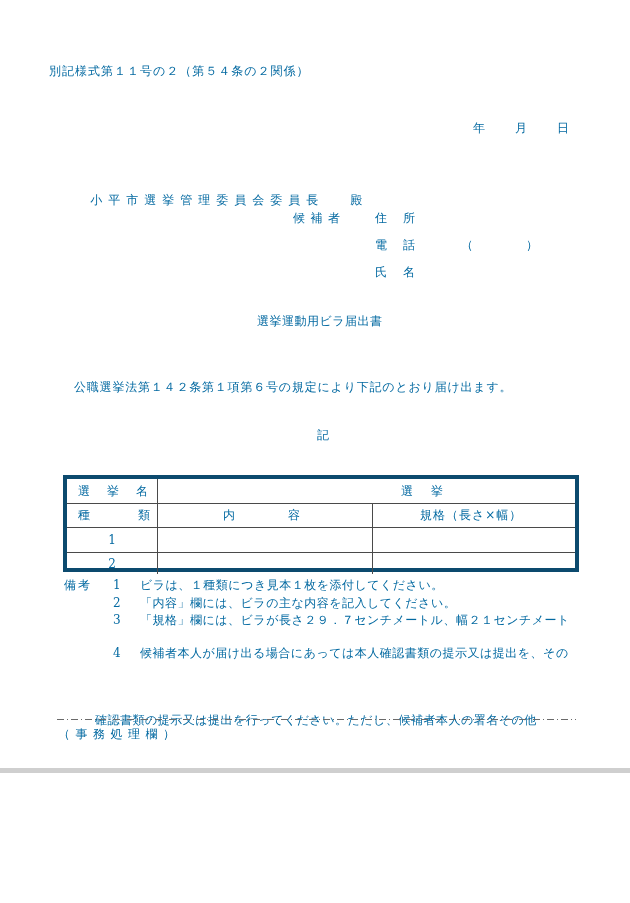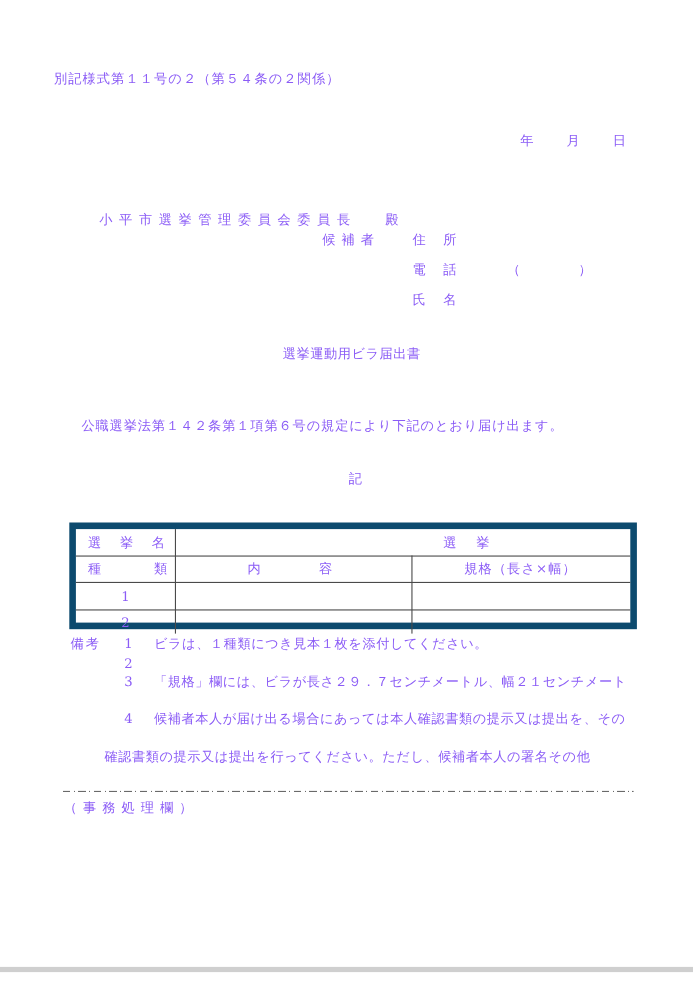--- a/index.html
+++ b/index.html
@@ -1,22 +1,22 @@
 <!DOCTYPE html>
 <html><head>
 <meta charset="utf-8">
 <style>
   html,body{margin:0;padding:0;background:#ffffff;}
   .page{
-    position:relative;width:630px;height:884px;background:#ffffff;overflow:hidden;
+    position:relative;width:630px;height:773px;background:#ffffff;overflow:hidden;
     font-family:"DejaVu Serif","Liberation Serif",serif;
-    color:#8b5cf6;font-size:12px;line-height:14px;
+    color:#0369a1;font-size:12px;line-height:14px;
   }
   .t{position:absolute;white-space:pre;}
-  .tbl{position:absolute;border:6px solid #0c4a6e;box-sizing:border-box;padding-left:36px;}
+  .tbl{position:absolute;border:4px solid #0c4a6e;box-sizing:border-box;padding-left:36px;}
   .hline{position:absolute;left:0;right:0;height:1px;background:#4a4a4a;}
   .vline{position:absolute;width:1px;background:#4a4a4a;}
   .center{text-align:center;}
   .dashline{
     position:absolute;height:1px;
     background:repeating-linear-gradient(90deg,#6a6a6a 0 7px,transparent 7px 10px,#6a6a6a 10px 11px,transparent 11px 14px);
   }
   .vert{
     writing-mode:vertical-rl;text-orientation:upright;letter-spacing:5px;white-space:pre;
   }
@@ -66,27 +66,28 @@
     <div class="t" style="left:90px;top:48px;width:215px;height:25px"></div>
     <div class="t center" style="left:0;top:78px;width:90px">2</div>
     <div class="t" style="left:90px;top:73px;width:215px;height:22px"></div>
   </div>
 
   <div class="t" style="left:64px;top:578px;letter-spacing:2px">備考</div>
   <div class="t" style="left:113px;top:578px">1</div>
   <div class="t" style="left:140px;top:578px;letter-spacing:0.5px">ビラは、１種類につき見本１枚を添付してください。</div>
 
   <div class="t" style="left:113px;top:596px">2</div>
+  <div class="t" style="left:140px;top:596px;letter-spacing:0.5px">「内容」欄には、ビラの主な内容を記入してください。</div>
 
   <div class="t" style="left:113px;top:613px">3</div>
   <div class="t" style="left:140px;top:613px;letter-spacing:0.5px">「規格」欄には、ビラが長さ２９．７センチメートル、幅２１センチメート</div>
 
   <div class="t" style="left:113px;top:646px">4</div>
   <div class="t" style="left:140px;top:646px;letter-spacing:0.5px">候補者本人が届け出る場合にあっては本人確認書類の提示又は提出を、その</div>
-  <div class="t" style="left:95px;top:681px;letter-spacing:0.5px">確認書類の提示又は提出を行ってください。ただし、候補者本人の署名その他</div>
+  <div class="t" style="left:95px;top:713px;letter-spacing:0.5px">確認書類の提示又は提出を行ってください。ただし、候補者本人の署名その他</div>
 
   <div class="dashline" style="left:57px;top:719px;width:519px"></div>
 
   <div class="t" style="left:58px;top:727px;letter-spacing:5.5px">（事務処理欄）</div>
 
 
   <div class="bottom-edge"></div>
 </div>
 
 </body></html>

